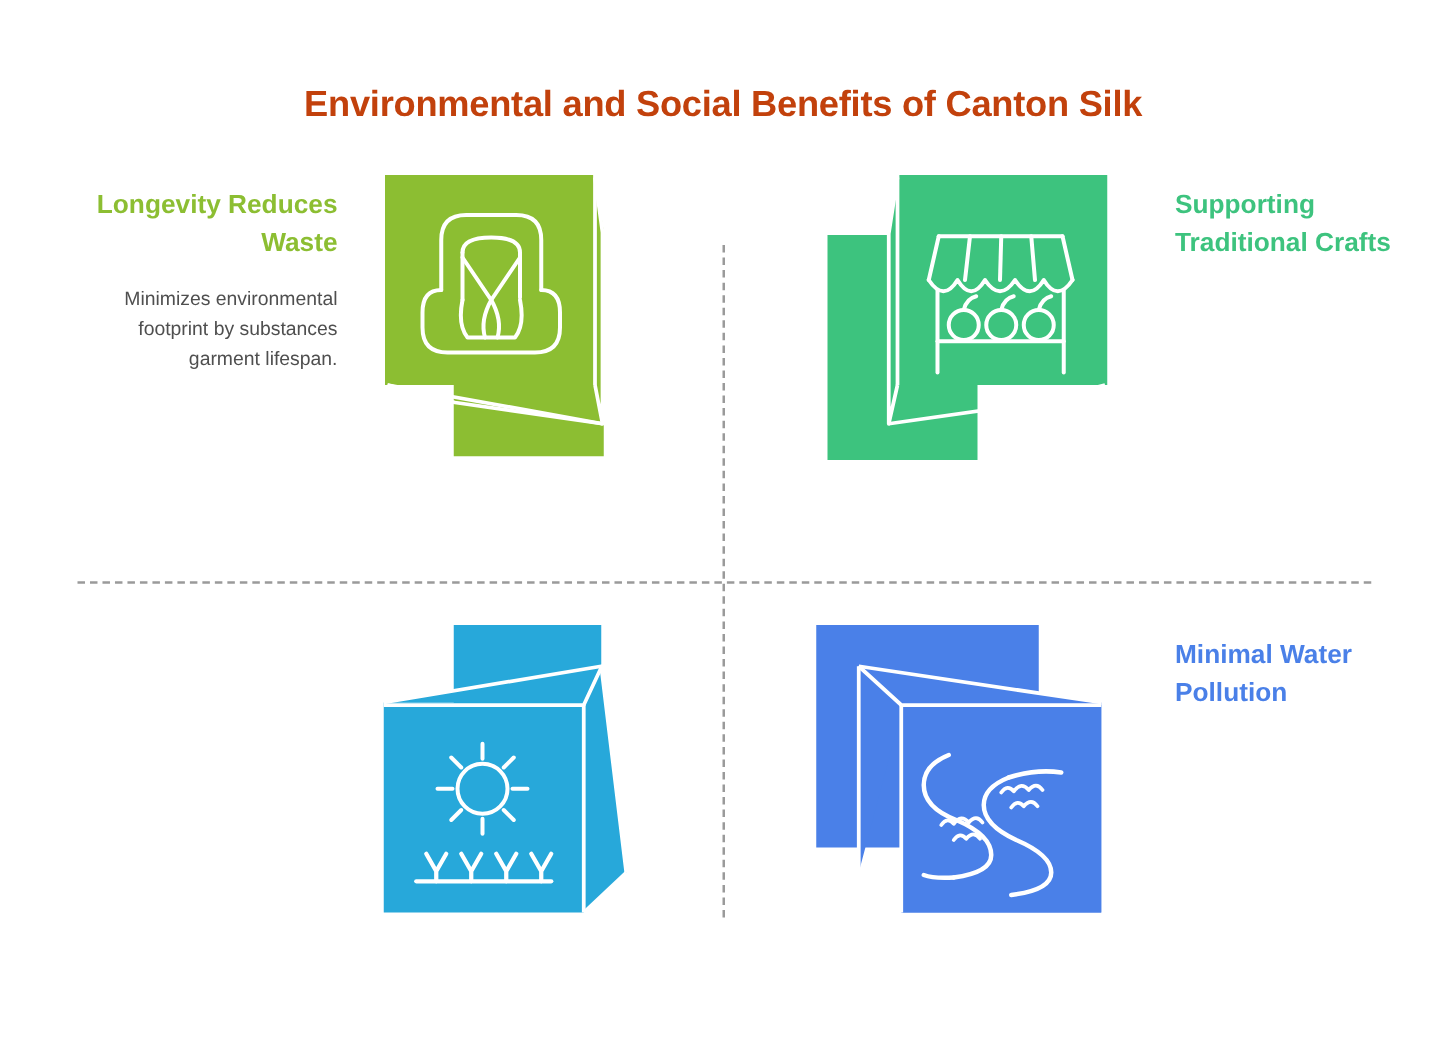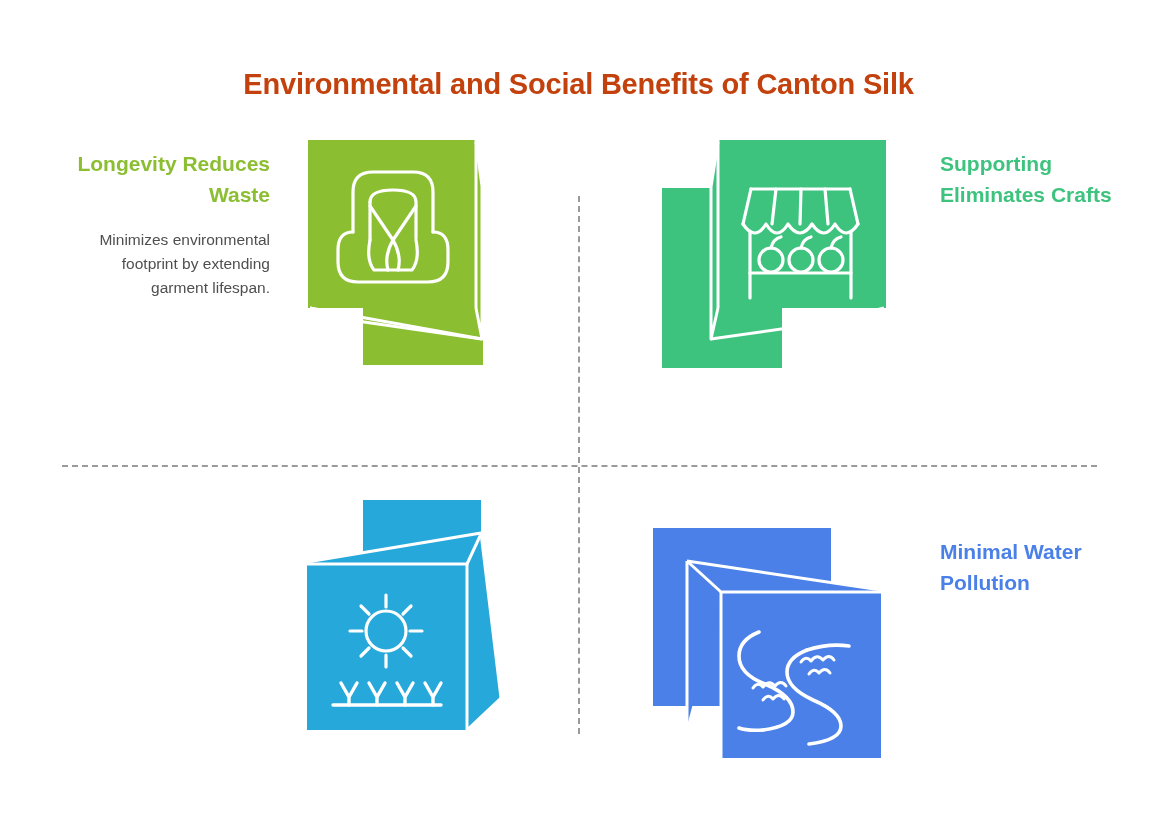--- a/index.html
+++ b/index.html
@@ -52,21 +52,21 @@
 
   
   .quadrant {
     position: absolute;
     display: flex;
     align-items: flex-start;
   }
   .q-tl { left: 30px;  top: 140px; width: 548px; }
   .q-tr { left: 600px; top: 140px; width: 540px; }
   .q-bl { left: 30px;  top: 500px; width: 548px; }
-  .q-br { left: 600px; top: 528px; width: 540px; justify-content: flex-end; }
+  .q-br { left: 600px; top: 500px; width: 540px; justify-content: flex-end; }
 
   
   .txt {
     width: 200px;
     flex: 0 0 200px;
     padding-top: 8px;
   }
   .txt-right { text-align: right; }
   .txt-left  { text-align: left; }
 
@@ -108,21 +108,21 @@
 <div id="infographic">
 
   <div class="page-title">Environmental and Social Benefits of Canton Silk</div>
 
   <div class="divider-h"></div>
   <div class="divider-v"></div>
 
   <div class="quadrant q-tl">
     <div class="txt txt-right">
       <div class="heading h-green">Longevity Reduces Waste</div>
-      <div class="body-text">Minimizes environmental footprint by extending garment lifespan.</div>
+      <div class="body-text">Minimizes environmental footprint by substances garment lifespan.</div>
     </div>
     <div class="graphic">
       <svg width="232" height="230" viewBox="0 0 232 230">
 
         <rect x="55" y="45" width="120" height="180" fill="#8CBE32"></rect>
 
         <rect x="0" y="0" width="168" height="168" fill="#8CBE32"></rect>
 
         <polygon points="168,0 175,45 175,200 168,168" fill="#8CBE32"></polygon>
 
@@ -188,21 +188,21 @@
           <circle cx="117" cy="120" r="12"></circle>
           <path d="M117,108 Q119,99 127,97"></path>
           <circle cx="147" cy="120" r="12"></circle>
           <path d="M147,108 Q149,99 157,97"></path>
           <circle cx="177" cy="120" r="12"></circle>
           <path d="M177,108 Q179,99 187,97"></path>
         </g>
       </svg>
     </div>
     <div class="txt txt-left">
-      <div class="heading h-teal">Supporting Eliminates Crafts</div>
+      <div class="heading h-teal">Supporting Traditional Crafts</div>
     </div>
   </div>
 
   <div class="quadrant q-bl">
     <div class="txt txt-right">
     </div>
     <div class="graphic">
       <svg width="238" height="240" viewBox="0 0 238 240">
 
         <rect x="58" y="0" width="118" height="178" fill="#27A8DA"></rect>

